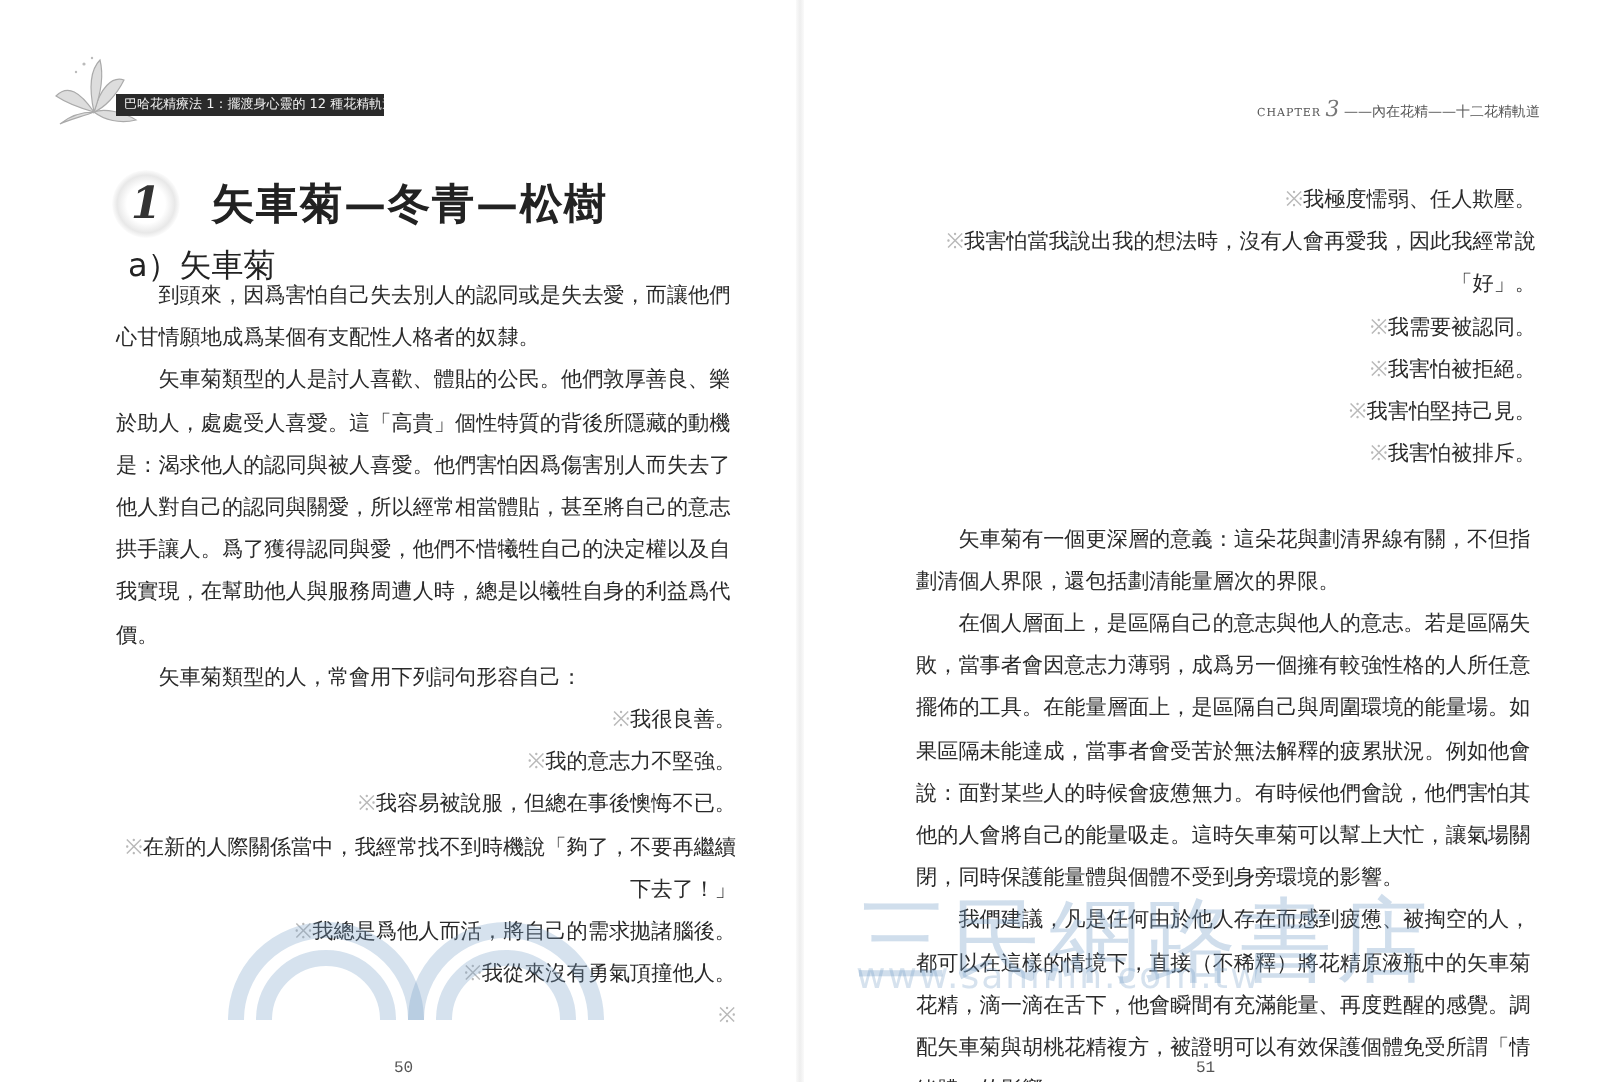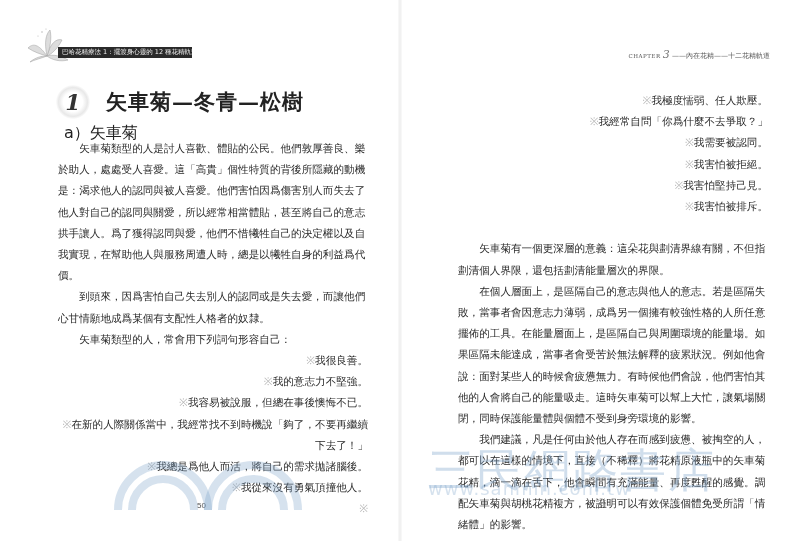--- a/index.html
+++ b/index.html
@@ -59,22 +59,22 @@
     }
     .left-body { left: 58px; top: 138px; width: 310px; }
     .right-body { left: 458px; top: 90px; width: 310px; }
 
     p.para { margin: 0; text-indent: 2em; }
     .bullet { margin: 0; padding-left: 1.15em; text-indent: -1.15em; text-align: right; }
     .bullet .mark { color: #b9b9b9; display: inline-block; width: 1.15em; text-indent: 0; }
     .spacer { height: 21.2px; }
 
     .page-number {
-      position: absolute; top: 501px; font-size: 8px; color: #555;
-      font-family: Liberation Sans, sans-serif;
+      position: absolute; top: 530px; font-size: 8px; color: #555;
+      font-family: Liberation Mono, monospace;
     }
     .pn-left { left: 197px; }
     .pn-right { left: 598px; }
 
     .watermark {
       position: absolute; left: 228px; top: 440px; width: 380px; height: 70px; pointer-events: none;
     }
     .wm-text {
       position: absolute; left: 200px; top: 0; font-size: 46px; color: rgba(120,160,200,0.35);
       font-family: "DejaVu Serif", serif; white-space: nowrap; letter-spacing: 2px;
@@ -104,22 +104,22 @@
   </svg>
   <div class="header-bar">巴哈花精療法 1：擺渡身心靈的 12 種花精軌道</div>
 
   <div class="title-row">
     <span class="title-num">1</span>
     <span class="title-text">矢車菊—冬青—松樹</span>
   </div>
   <div class="subhead">a）矢車菊</div>
 
   <div class="body-text left-body">
+    <p class="para">到頭來，因爲害怕自己失去別人的認同或是失去愛，而讓他們心甘情願地成爲某個有支配性人格者的奴隸。</p>
     <p class="para">矢車菊類型的人是討人喜歡、體貼的公民。他們敦厚善良、樂於助人，處處受人喜愛。這「高貴」個性特質的背後所隱藏的動機是：渴求他人的認同與被人喜愛。他們害怕因爲傷害別人而失去了他人對自己的認同與關愛，所以經常相當體貼，甚至將自己的意志拱手讓人。爲了獲得認同與愛，他們不惜犧牲自己的決定權以及自我實現，在幫助他人與服務周遭人時，總是以犧牲自身的利益爲代價。</p>
-    <p class="para">到頭來，因爲害怕自己失去別人的認同或是失去愛，而讓他們心甘情願地成爲某個有支配性人格者的奴隸。</p>
     <p class="para">矢車菊類型的人，常會用下列詞句形容自己：</p>
     <div class="bullet"><span class="mark">※</span><span>我很良善。</span></div>
     <div class="bullet"><span class="mark">※</span><span>我的意志力不堅強。</span></div>
     <div class="bullet"><span class="mark">※</span><span>我容易被說服，但總在事後懊悔不已。</span></div>
     <div class="bullet"><span class="mark">※</span><span>在新的人際關係當中，我經常找不到時機說「夠了，不要再繼續下去了！」</span></div>
     <div class="bullet"><span class="mark">※</span><span>我總是爲他人而活，將自己的需求拋諸腦後。</span></div>
     <div class="bullet"><span class="mark">※</span><span>我從來沒有勇氣頂撞他人。</span></div>
     <div class="bullet"><span class="mark">※</span></div>
 
   </div>
@@ -132,21 +132,21 @@
 <div class="page page-right"></div>
 
 <div class="header-right">
   <span class="chap">CHAPTER</span>
   <span class="num">3</span>
   <span>——內在花精——十二花精軌道</span>
 </div>
 
 <div class="body-text right-body">
   <div class="bullet"><span class="mark">※</span><span>我極度懦弱、任人欺壓。</span></div>
-  <div class="bullet"><span class="mark">※</span><span>我經常自問「你爲什麼不去爭取？」</span></div>
+  <div class="bullet"><span class="mark">※</span><span>我害怕當我說出我的想法時，沒有人會再愛我，因此我經常說「好」。</span></div>
   <div class="bullet"><span class="mark">※</span><span>我需要被認同。</span></div>
   <div class="bullet"><span class="mark">※</span><span>我害怕被拒絕。</span></div>
   <div class="bullet"><span class="mark">※</span><span>我害怕堅持己見。</span></div>
   <div class="bullet"><span class="mark">※</span><span>我害怕被排斥。</span></div>
   <div class="spacer"></div>
   <p class="para">矢車菊有一個更深層的意義：這朵花與劃清界線有關，不但指劃清個人界限，還包括劃清能量層次的界限。</p>
   <p class="para">在個人層面上，是區隔自己的意志與他人的意志。若是區隔失敗，當事者會因意志力薄弱，成爲另一個擁有較強性格的人所任意擺佈的工具。在能量層面上，是區隔自己與周圍環境的能量場。如果區隔未能達成，當事者會受苦於無法解釋的疲累狀況。例如他會說：面對某些人的時候會疲憊無力。有時候他們會說，他們害怕其他的人會將自己的能量吸走。這時矢車菊可以幫上大忙，讓氣場關閉，同時保護能量體與個體不受到身旁環境的影響。</p>
   <p class="para">我們建議，凡是任何由於他人存在而感到疲憊、被掏空的人，都可以在這樣的情境下，直接（不稀釋）將花精原液瓶中的矢車菊花精，滴一滴在舌下，他會瞬間有充滿能量、再度甦醒的感覺。調配矢車菊與胡桃花精複方，被證明可以有效保護個體免受所謂「情緒體」的影響。</p>
 
 </div>

